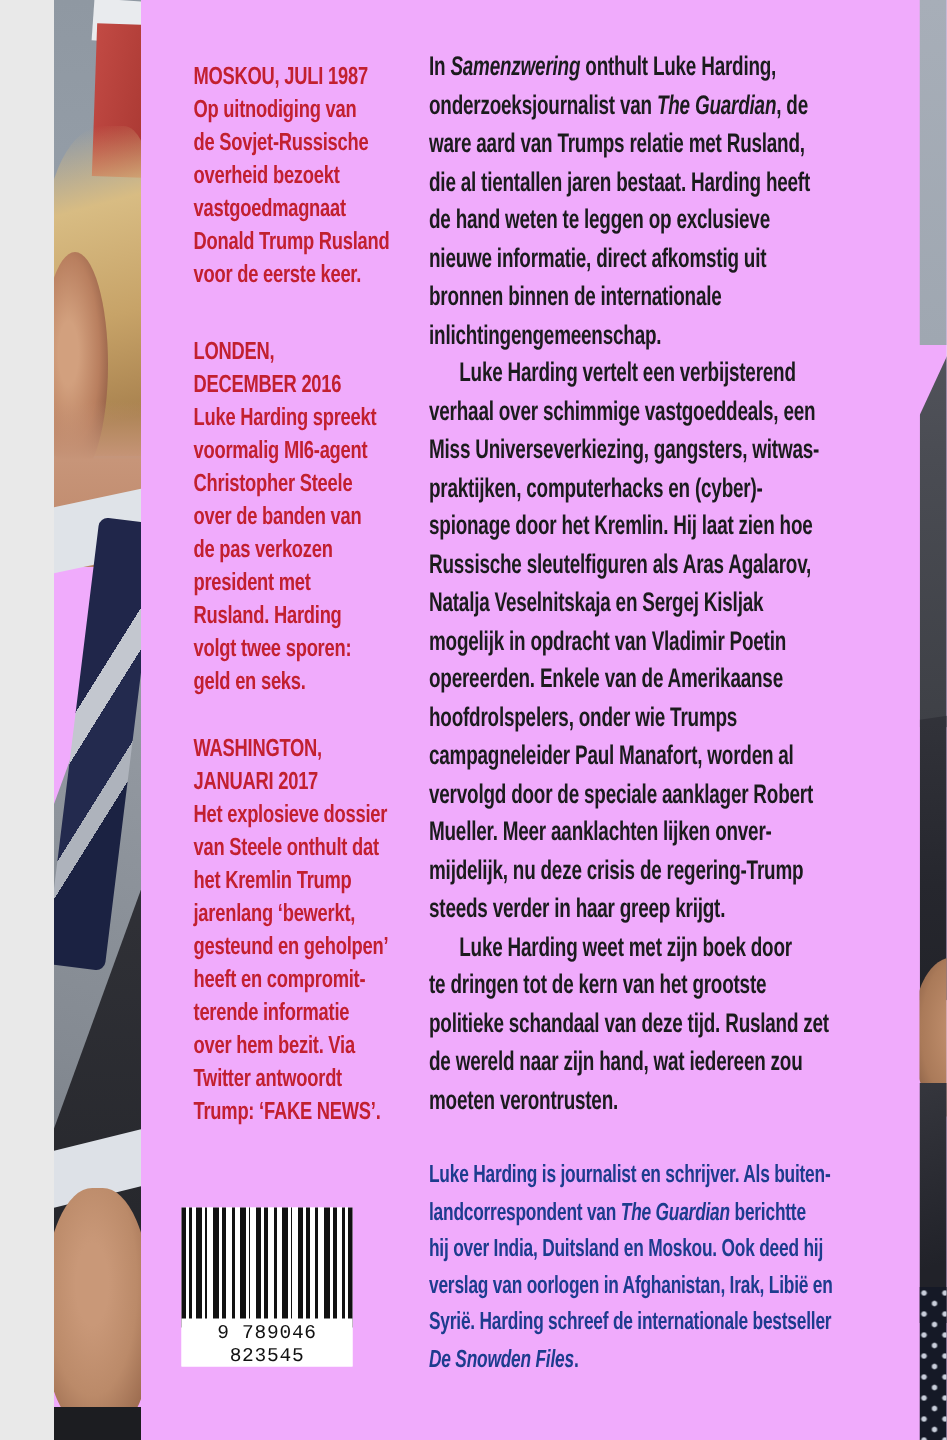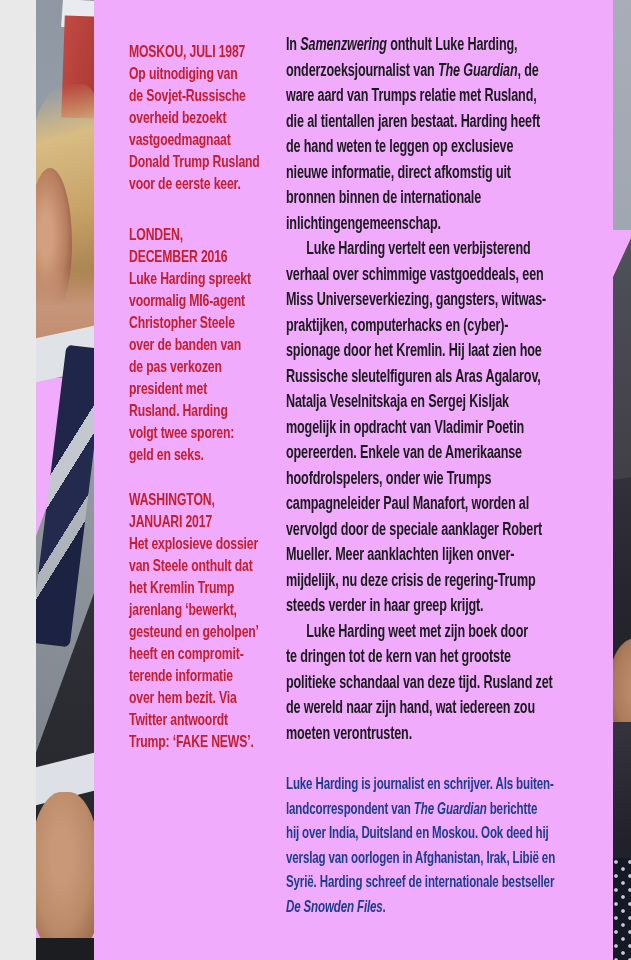--- a/index.html
+++ b/index.html
@@ -116,14 +116,18 @@
     <div class="tl-block condense tl-3 accent-red" style="color: rgb(194, 32, 48);">
       <div>WASHINGTON,<br>JANUARI 2017</div>
       <div>Het explosieve dossier<br>van Steele onthult dat<br>het Kremlin Trump<br>jarenlang ‘bewerkt,<br>gesteund en geholpen’<br>heeft en compromit-<br>terende informatie<br>over hem bezit. Via<br>Twitter antwoordt<br>Trump: ‘FAKE NEWS’.</div>
     </div>
   </aside>
 
   <main class="blurb condense">In <i>Samenzwering</i> onthult Luke Harding,<br>onderzoeksjournalist van <i>The Guardian</i>, de<br>ware aard van Trumps relatie met Rusland,<br>die al tientallen jaren bestaat. Harding heeft<br>de hand weten te leggen op exclusieve<br>nieuwe informatie, direct afkomstig uit<br>bronnen binnen de internationale<br>inlichtingengemeenschap.<br>&nbsp;&nbsp;&nbsp;&nbsp;&nbsp;&nbsp;Luke Harding vertelt een verbijsterend<br>verhaal over schimmige vastgoeddeals, een<br>Miss Universeverkiezing, gangsters, witwas-<br>praktijken, computerhacks en (cyber)-<br>spionage door het Kremlin. Hij laat zien hoe<br>Russische sleutelfiguren als Aras Agalarov,<br>Natalja Veselnitskaja en Sergej Kisljak<br>mogelijk in opdracht van Vladimir Poetin<br>opereerden. Enkele van de Amerikaanse<br>hoofdrolspelers, onder wie Trumps<br>campagneleider Paul Manafort, worden al<br>vervolgd door de speciale aanklager Robert<br>Mueller. Meer aanklachten lijken onver-<br>mijdelijk, nu deze crisis de regering-Trump<br>steeds verder in haar greep krijgt.<br>&nbsp;&nbsp;&nbsp;&nbsp;&nbsp;&nbsp;Luke Harding weet met zijn boek door<br>te dringen tot de kern van het grootste<br>politieke schandaal van deze tijd. Rusland zet<br>de wereld naar zijn hand, wat iedereen zou<br>moeten verontrusten.</main>
 
   <div class="bio condense accent-blue" style="color: rgb(29, 60, 142);">Luke Harding is journalist en schrijver. Als buiten-<br>landcorrespondent van <i>The Guardian</i> berichtte<br>hij over India, Duitsland en Moskou. Ook deed hij<br>verslag van oorlogen in Afghanistan, Irak, Libië en<br>Syrië. Harding schreef de internationale bestseller<br><i>De Snowden Files</i>.</div>
 
+  <div class="barcode">
+    <div class="bars"></div>
+    <div class="digits">9 789046 823545</div>
+  </div>
 
 </div>
 
 </body></html>

